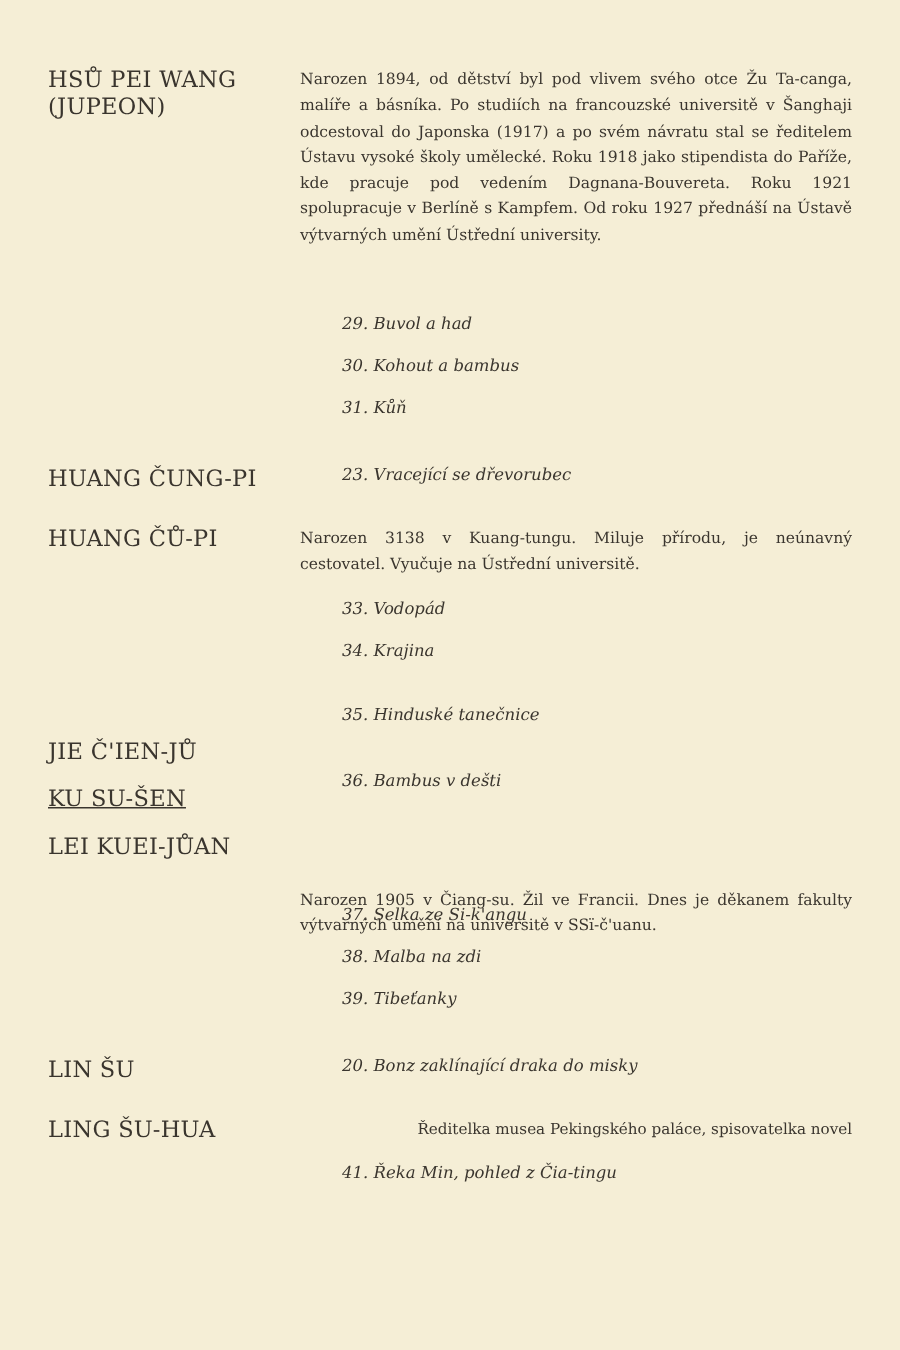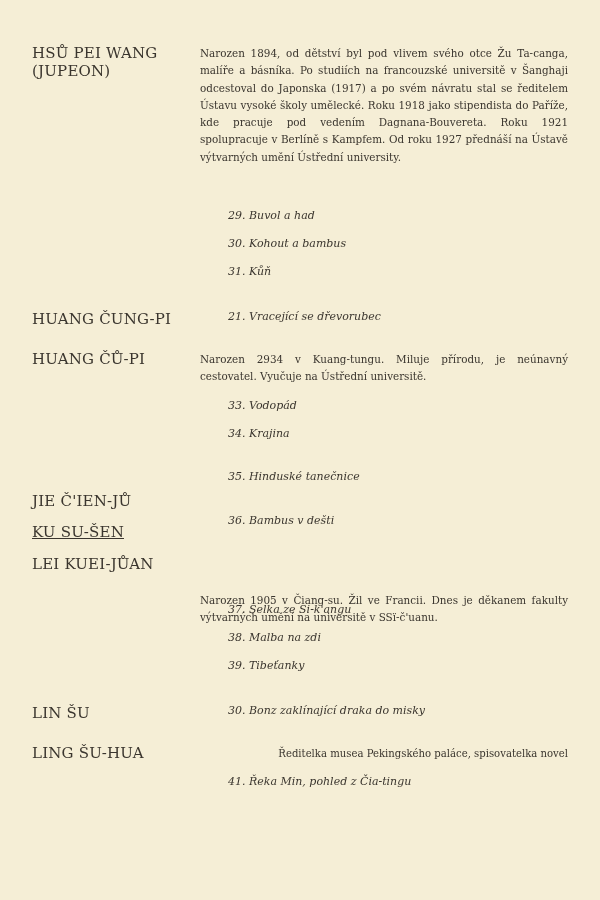--- a/index.html
+++ b/index.html
@@ -73,26 +73,26 @@
     <div class="name" style="top:44px;">HSŮ PEI WANG
 (JUPEON)</div>
     <div class="bio" style="top:45px;">Narozen 1894, od dětství byl pod vlivem svého otce Žu Ta-canga, malíře a básníka. Po studiích na francouzské universitě v Šanghaji odcestoval do Japonska (1917) a po svém návratu stal se ředitelem Ústavu vysoké školy umělecké. Roku 1918 jako stipendista do Paříže, kde pracuje pod vedením Dagnana-Bouvereta. Roku 1921 spolupracuje v Berlíně s Kampfem. Od roku 1927 přednáší na Ústavě výtvarných umění Ústřední university.</div>
     <div class="work" style="top:206px;">29. Buvol a had</div>
     <div class="work" style="top:234px;">30. Kohout a bambus</div>
     <div class="work" style="top:262px;">31. Kůň</div>
   </div>
 
   <div class="entry">
     <div class="name" style="top:310px;">HUANG ČUNG-PI</div>
-    <div class="work" style="top:307px;">21. Vracející se dřevorubec</div>
+    <div class="work" style="top:307px;">23. Vracející se dřevorubec</div>
   </div>
 
   <div class="entry">
     <div class="name" style="top:350px;">HUANG ČŮ-PI</div>
-    <div class="bio" style="top:351px;">Narozen 2934 v Kuang-tungu. Miluje přírodu, je neúnavný cestovatel. Vyučuje na Ústřední universitě.</div>
+    <div class="bio" style="top:351px;">Narozen 3138 v Kuang-tungu. Miluje přírodu, je neúnavný cestovatel. Vyučuje na Ústřední universitě.</div>
     <div class="work" style="top:396px;">33. Vodopád</div>
     <div class="work" style="top:424px;">34. Krajina</div>
   </div>
 
   <div class="entry">
     <div class="name" style="top:492px;">JIE Č'IEN-JŮ</div>
     <div class="work" style="top:467px;text-align:right;">35. Hinduské tanečnice</div>
   </div>
 
   <div class="entry">
@@ -103,21 +103,21 @@
   <div class="entry">
     <div class="name" style="top:555px;">LEI KUEI-JŮAN</div>
     <div class="bio" style="top:556px;margin-top:36px;">Narozen 1905 v Čiang-su. Žil ve Francii. Dnes je děkanem fakulty výtvarných umění na universitě v SSï-č'uanu.</div>
     <div class="work" style="top:600px;">37. Selka ze Si-k'angu</div>
     <div class="work" style="top:628px;">38. Malba na zdi</div>
     <div class="work" style="top:656px;">39. Tibeťanky</div>
   </div>
 
   <div class="entry">
     <div class="name" style="top:704px;">LIN ŠU</div>
-    <div class="work" style="top:701px;">30. Bonz zaklínající draka do misky</div>
+    <div class="work" style="top:701px;">20. Bonz zaklínající draka do misky</div>
   </div>
 
   <div class="entry">
     <div class="name" style="top:744px;">LING ŠU-HUA</div>
     <div class="bio tight" style="top:745px;">Ředitelka musea Pekingského paláce, spisovatelka novel</div>
     <div class="work" style="top:772px;">41. Řeka Min, pohled z Čia-tingu</div>
   </div>
 
 </div>
 

